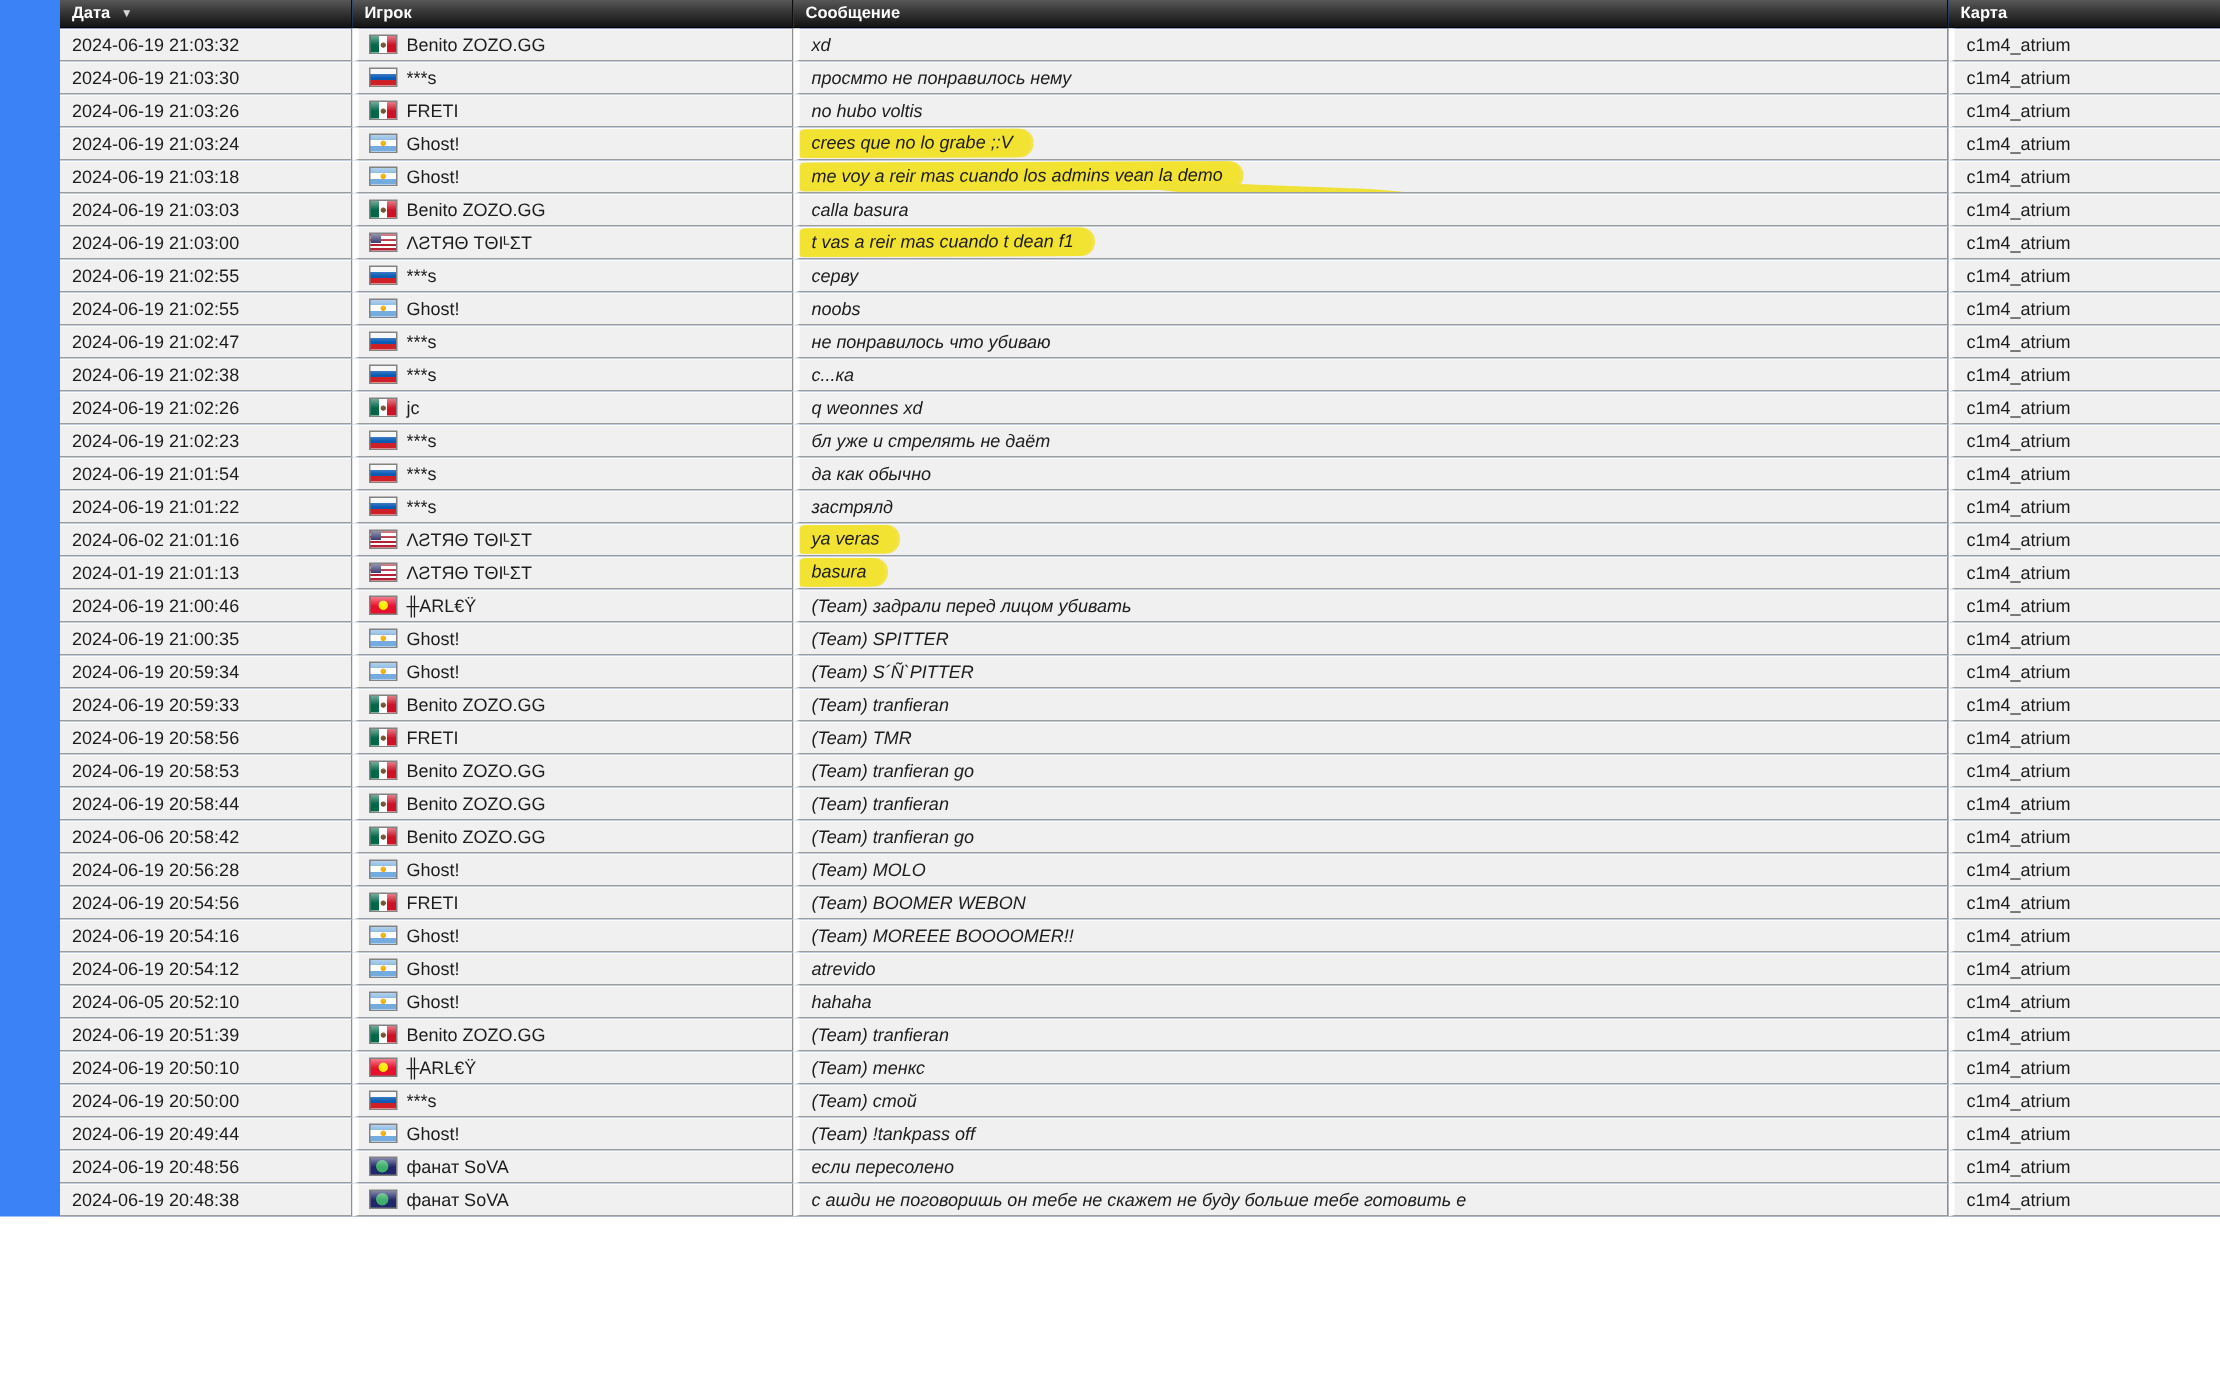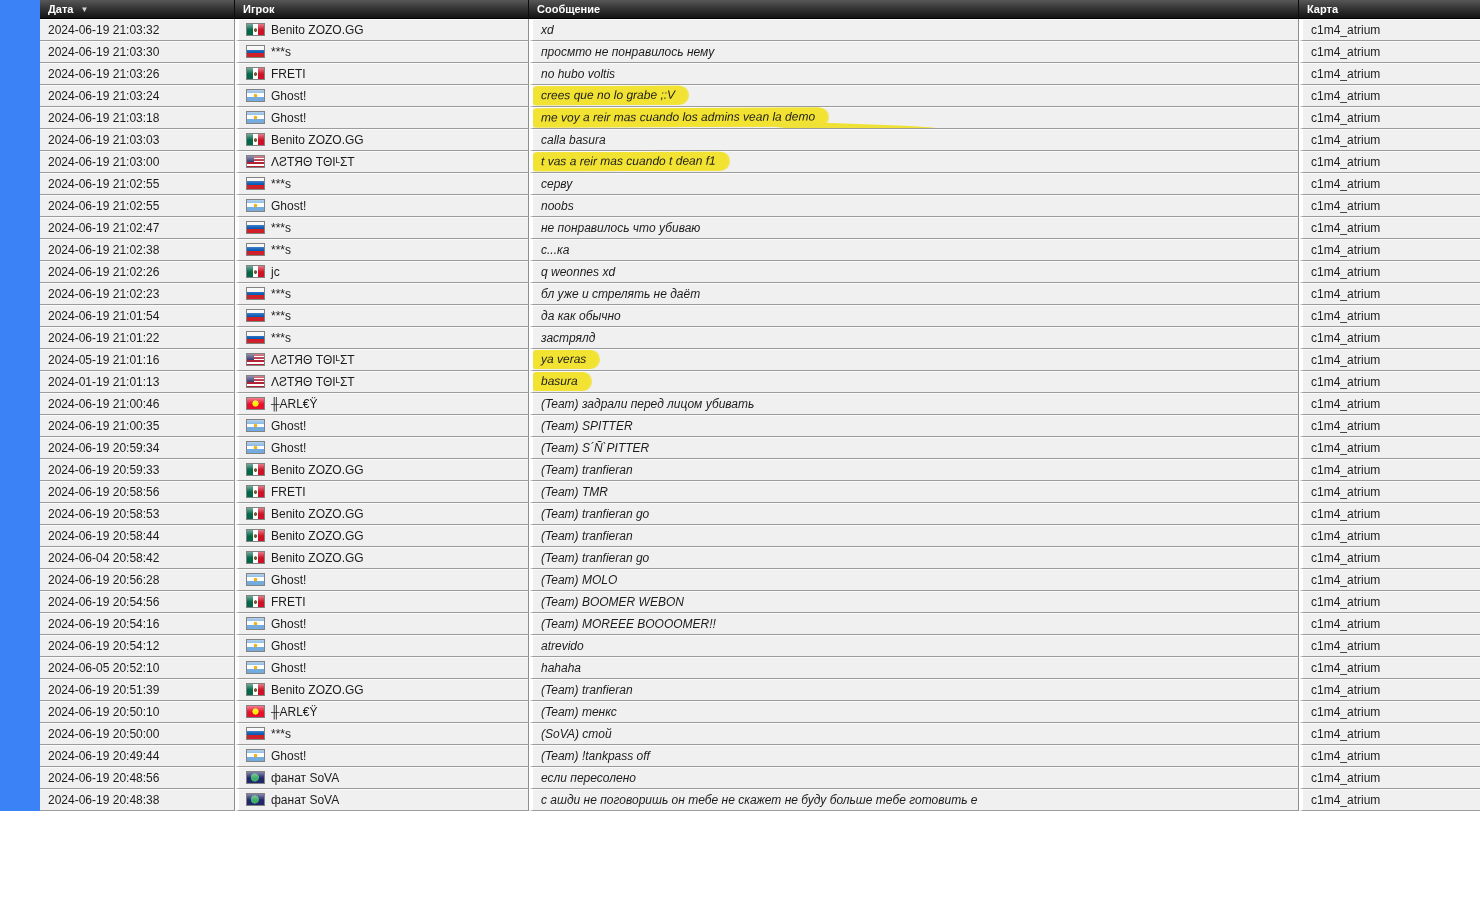--- a/index.html
+++ b/index.html
@@ -267,21 +267,21 @@
     <td>
       <span class="flag flag-ru"></span><span>***s</span>
     </td>
     <td class="msg">
       <span>застрялд</span>
     </td>
     <td>c1m4_atrium</td>
     <td class="fill"></td>
   </tr>
       <tr>
-    <td>2024-05-19 21:01:16</td>
+    <td>2024-06-02 21:01:16</td>
     <td>
       <span class="flag flag-us"></span><span>ΛƧTЯΘ TΘIᴸΣT</span>
     </td>
     <td class="msg">
       <span class="highlight">ya veras</span>
     </td>
     <td>c1m4_atrium</td>
     <td class="fill"></td>
   </tr>
       <tr>
@@ -366,21 +366,21 @@
     <td>
       <span class="flag flag-mx"></span><span>Benito ZOZO.GG</span>
     </td>
     <td class="msg">
       <span>(Team) tranfieran</span>
     </td>
     <td>c1m4_atrium</td>
     <td class="fill"></td>
   </tr>
       <tr>
-    <td>2024-06-04 20:58:42</td>
+    <td>2024-06-06 20:58:42</td>
     <td>
       <span class="flag flag-mx"></span><span>Benito ZOZO.GG</span>
     </td>
     <td class="msg">
       <span>(Team) tranfieran go</span>
     </td>
     <td>c1m4_atrium</td>
     <td class="fill"></td>
   </tr>
       <tr>
@@ -459,21 +459,21 @@
     </td>
     <td>c1m4_atrium</td>
     <td class="fill"></td>
   </tr>
       <tr>
     <td>2024-06-19 20:50:00</td>
     <td>
       <span class="flag flag-ru"></span><span>***s</span>
     </td>
     <td class="msg">
-      <span>(SoVA) стой</span>
+      <span>(Team) стой</span>
     </td>
     <td>c1m4_atrium</td>
     <td class="fill"></td>
   </tr>
       <tr>
     <td>2024-06-19 20:49:44</td>
     <td>
       <span class="flag flag-ar"></span><span>Ghost!</span>
     </td>
     <td class="msg">

